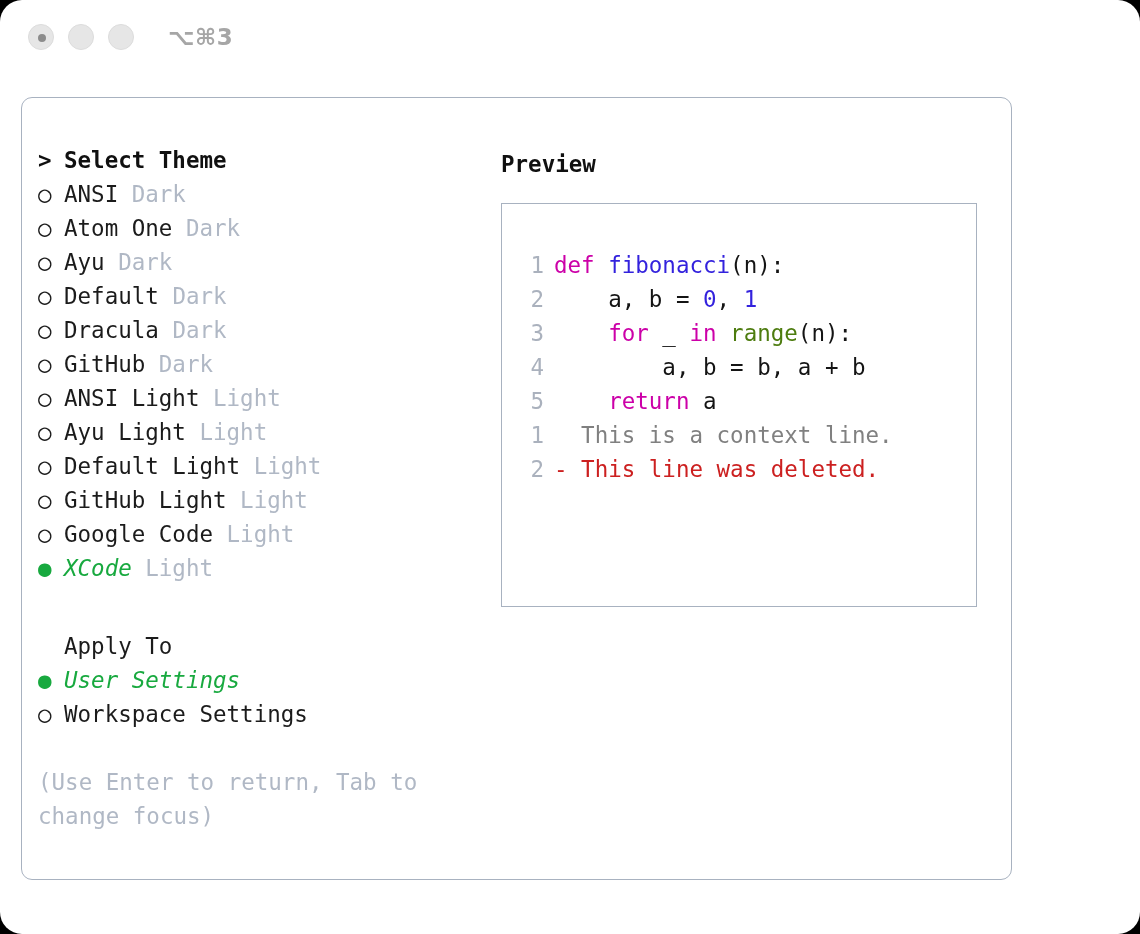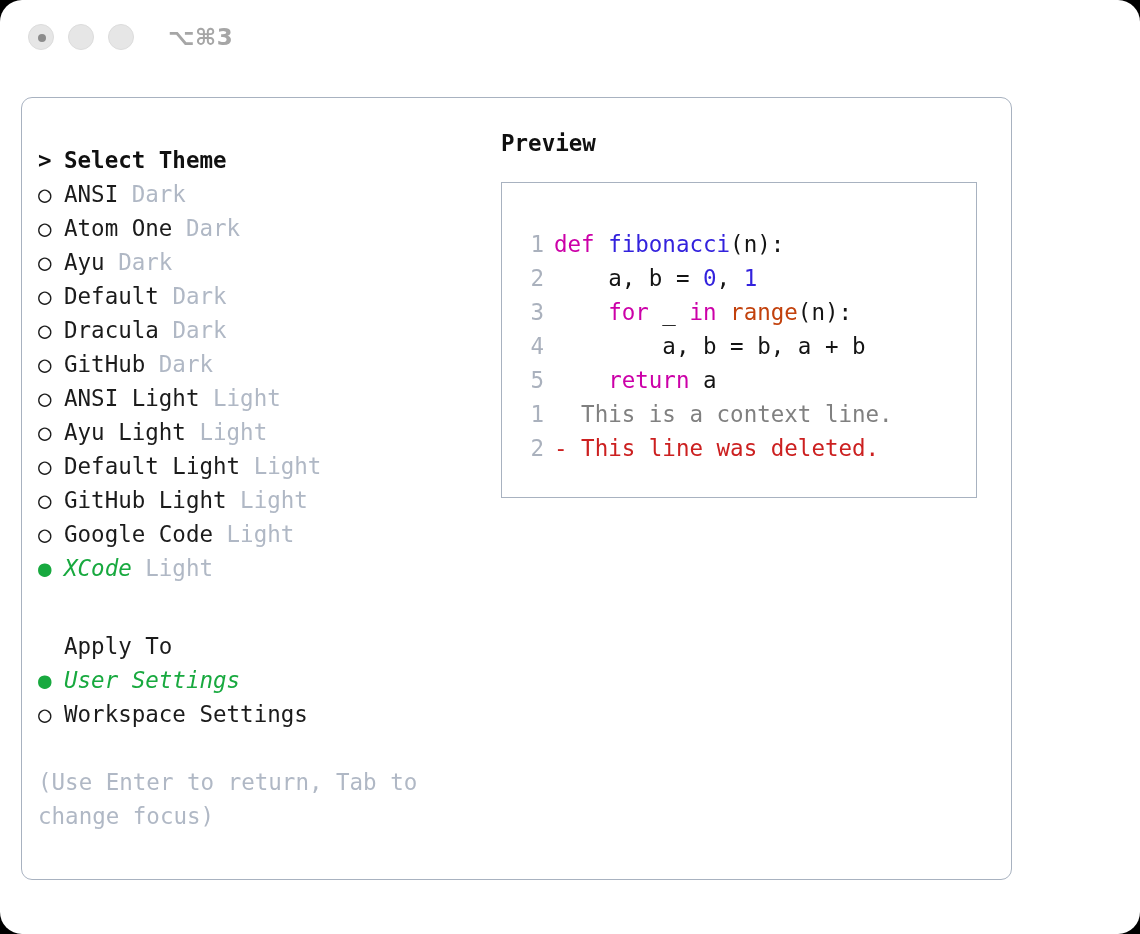--- a/index.html
+++ b/index.html
@@ -118,33 +118,33 @@
     color: #b0b8c5;
     width: 400px;
   }
   #apply-block { margin-top: 44px; }
   #hint-block  { margin-top: 34px; }
 
   
   #right-col {
     position: absolute;
     left: 479px;
-    top: 30px;
+    top: 51px;
     width: 490px;
   }
   #preview-title {
     font-size: 22.5px;
     font-weight: bold;
     color: #101010;
     line-height: 30px;
   }
   #preview-box {
     margin-top: 24px;
     width: 476px;
-    height: 316px;
+    height: 404px;
     border: 1.5px solid #a8b2c0;
     box-sizing: border-box;
     background: #ffffff;
     position: relative;
   }
   #code-area {
     position: absolute;
     left: 16px;
     top: 44px;
     right: 8px;
@@ -156,21 +156,21 @@
   }
   .ln {
     display: inline-block;
     width: 26px;
     text-align: right;
     color: #aab1bd;
     margin-right: 10px;
   }
   .kw   { color: #cc00a8; }
   .fn   { color: #3322dd; }
-  .fn2  { color: #c2410c; text-align: right; }
+  .fn2  { color: #4d7c0f; text-align: right; }
   .num  { color: #3322dd; }
   .pln  { color: #141414; }
   .dif-ctx { color: #808080; }
   .dif-del { color: #cc2020; }
   .dif-add { color: #11bb11; }
   #diff-area { }
 </style>
 </head>
 <body>
 

